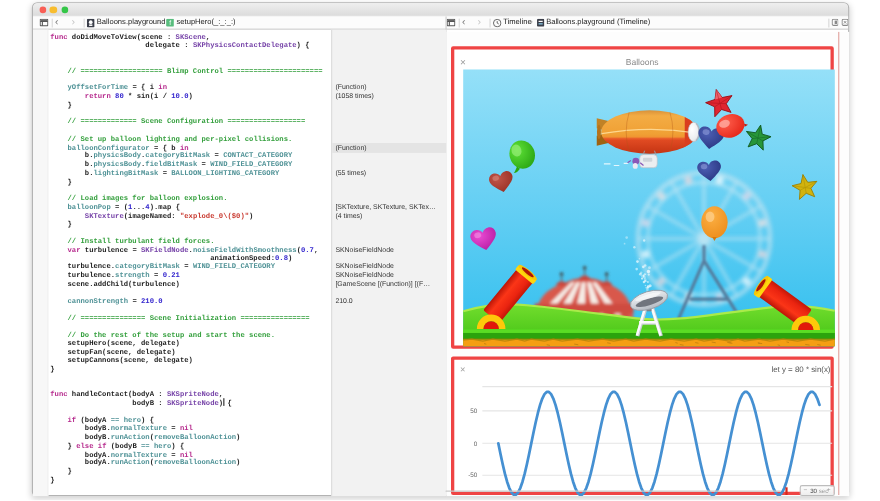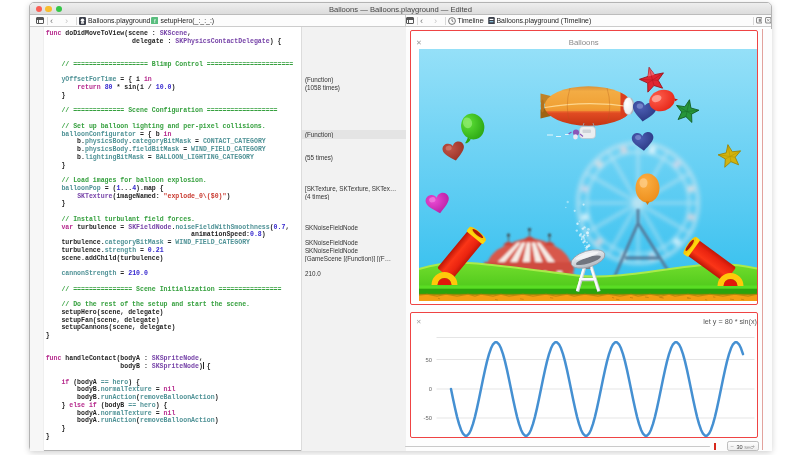--- a/index.html
+++ b/index.html
@@ -33,32 +33,31 @@
   .s{color:#c93a30;}
   .g{color:#4f9296;}
   
   #sidebar{position:absolute;left:270.5px;top:23.5px;width:104.5px;height:424px;
         background:#f2f2f2;border-left:1px solid #dcdcdc;}
   .ann{position:absolute;left:3.4px;font-size:6.3px;color:#333;white-space:nowrap;
        overflow:hidden;width:98px;height:7.75px;line-height:7.75px;}
   #annhl{position:absolute;left:0;width:104.5px;height:8.4px;background:#e4e4e4;}
   
   #rpane{position:absolute;left:376px;top:26px;width:366px;height:422px;background:#fdfdfd;}
-  .card{position:absolute;background:#fff;border:1px solid #ef4444;border-radius:2px;box-sizing:border-box;}
+  .card{position:absolute;background:#fff;border:3px solid #ef4444;border-radius:2px;box-sizing:border-box;margin-top:12px;}
   #redline{position:absolute;left:732.3px;top:26px;width:1.2px;height:420.5px;background:rgba(219,139,132,0.8);}
 </style>
 </head>
 <body>
 <div id="page">
 <div id="win">
   <div id="titlebar">
     <div class="tl" style="left:5.6px;background:#f95f56;"></div>
     <div class="tl" style="left:15.2px;background:#f8bd2f;"></div>
     <div class="tl" style="left:25.8px;background:#35c648;"></div>
-    <div id="title">Balloons — Balloons.playground — Edited</div>
   </div>
   <div id="jumprow">
     <svg class="abs" style="left:5.5px;top:2.8px;" width="8" height="7" viewBox="0 0 8 7">
           <g fill="none" stroke="#555" stroke-width="1">
             <rect x="0.5" y="0.5" width="7" height="6" rx="0.5"></rect>
             <line x1="0.5" y1="2.5" x2="7.5" y2="2.5"></line>
             <line x1="2.5" y1="2.5" x2="2.5" y2="6.5"></line>
           </g>
           <rect x="1" y="1" width="6" height="1" fill="#555"></rect>
         </svg>

